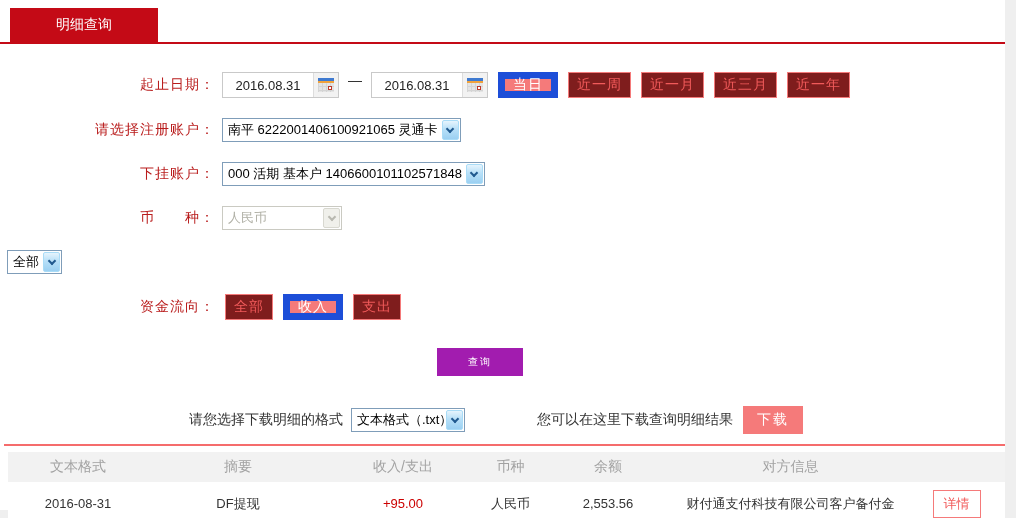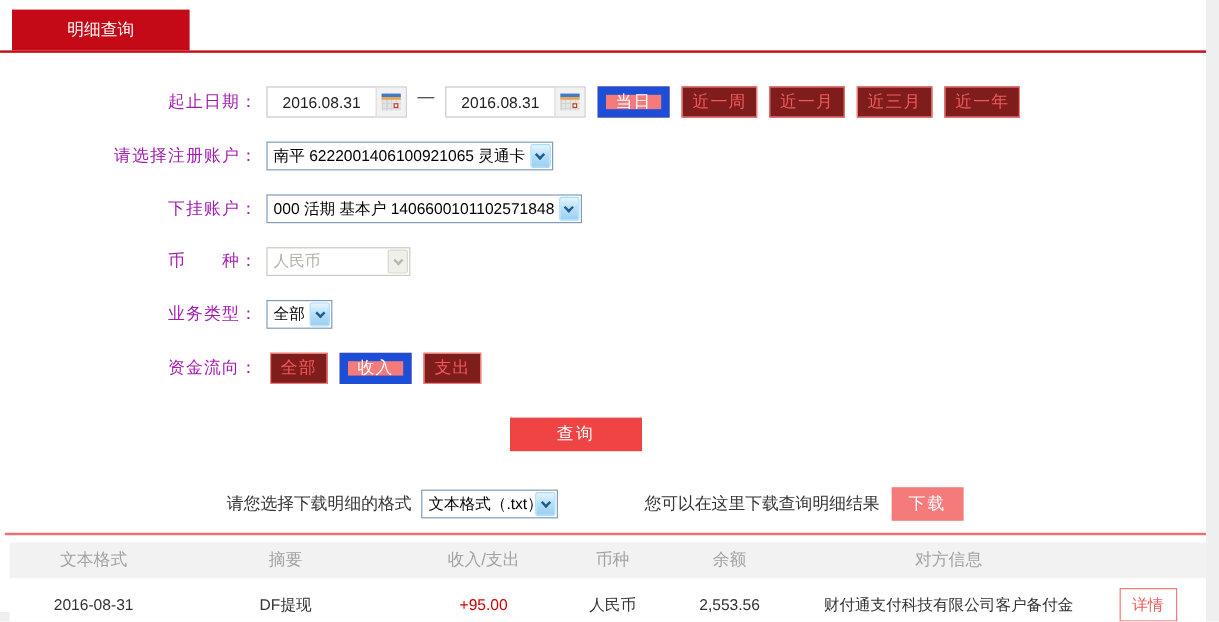--- a/index.html
+++ b/index.html
@@ -21,21 +21,21 @@
   .tab {
     margin-left:10px; width:148px; height:34px;
     background:#c40a16; color:#fff; font-size:14px;
     display:flex; align-items:center; justify-content:center;
     cursor:pointer;
   }
   
   .form { padding-top:28px; }
   .frow { display:flex; align-items:center; margin-bottom:20px; }
   .flabel {
-    width:215px; text-align:right; font-size:14px; color:#a21caf;
+    width:215px; text-align:right; font-size:14px; color:#b91c1c;
     flex:none; letter-spacing:1px;
   }
   .fctrl { margin-left:7px; display:flex; }
   
   .dateinput {
     width:117px; height:26px; border:1px solid #c9c9c9; background:#fff;
     display:flex; align-items:center; overflow:hidden;
   }
   .dateinput .val { flex:1; text-align:center; font-size:13px; color:#222; }
   .calbtn {
@@ -70,21 +70,21 @@
     display:flex; align-items:center; justify-content:center;
   }
   .chev { width:6px; height:6px; border-right:2px solid #215a8f; border-bottom:2px solid #215a8f;
     transform:rotate(45deg); margin-top:-3px; }
   .xpsel.disabled { border-color:#cacac2; color:#b0b0a6; cursor:default; background:#fff; }
   .xpsel.disabled .arrowbox { background:#f0f0eb; border-color:#d8d8d0; }
   .xpsel.disabled .chev { border-color:#b8b8b0; }
   
   .querywrap { display:flex; justify-content:center; margin:28px 0 0; padding-right:45px; }
   .qbtn {
-    width:110px; height:28px; background:#ef4444; color:#fff; font-size:14px;
+    width:86px; height:28px; background:#a21caf; color:#fff; font-size:10px;
     display:flex; align-items:center; justify-content:center; cursor:pointer; letter-spacing:2px;
     border:none;
   }
   
   .dlrow { display:flex; align-items:center; margin-top:30px; padding-left:189px; font-size:14px; }
   .dlrow .dlformatsel { margin-left:8px; width:114px; }
   .dlhint { margin-left:72px; color:#333; }
   .dlbtn { height:16px; padding:14px 14px; margin-left:10px; background:#f57a7a; color:#fff;
     display:inline-flex; align-items:center; font-size:14px; cursor:pointer; letter-spacing:2px; border:none; }
   
@@ -170,21 +170,20 @@
         <div class="xpsel disabled" style="width:120px;">
           <span>人民币</span>
           <span class="arrowbox">
               <span class="chev"></span>
             </span>
         </div>
       </div>
     </div>
 
     <div class="frow">
-      <div class="flabel">业务类型：</div>
       <div class="fctrl">
         <div class="xpsel">
           <span>全部</span>
           <span class="arrowbox">
               <span class="chev"></span>
             </span>
         </div>
       </div>
     </div>
 

